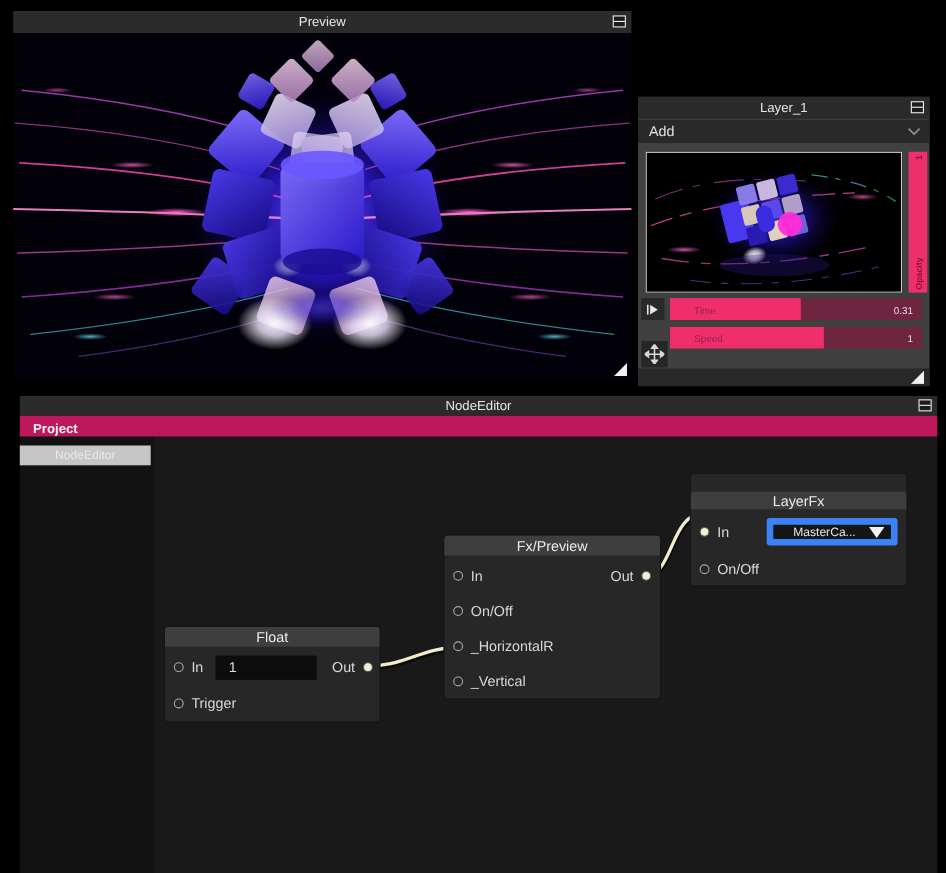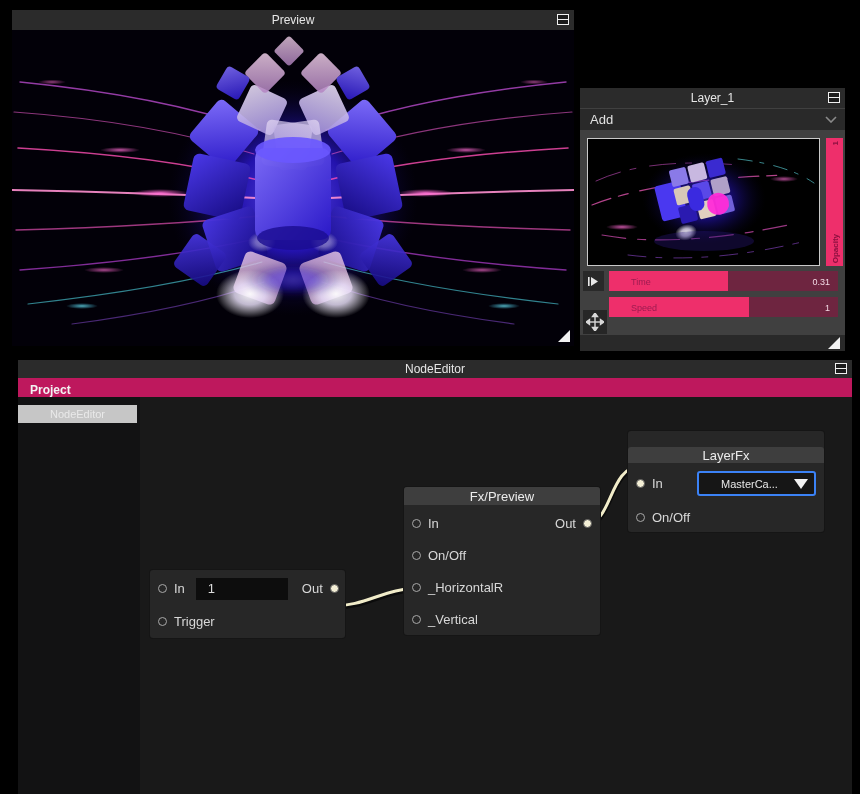--- a/index.html
+++ b/index.html
@@ -58,21 +58,21 @@
   .spacer{flex:1;}
   #float-node{left:10px;top:173px;width:195px;}
   #float-input{width:80px;height:22px;background:#0d0d0d;border:none;color:#dcdcdc;
     font-size:13px;padding:0 0 0 12px;margin-left:4px;}
   #float-node .node-row{height:33px;}
   #mirror-node{left:264px;top:90px;width:196px;}
   #layerfx-node{left:488px;top:34px;width:196px;}
   #layerfx-node .node-header{height:16px;margin-top:16px;}
   #layerfx-node .row-in{height:37px;}
   #layerfx-node .row-onoff{height:30px;}
-  #layerfx-dropdown{margin-left:auto;width:119px;height:25px;background:#161616;border:2px solid #3b82f6;
+  #layerfx-dropdown{margin-left:auto;width:119px;height:25px;background:#161616;border:6px solid #3b82f6;
     border-radius:3px;display:flex;align-items:center;box-sizing:border-box;padding:0 6px;}
   #layerfx-dropdown .dd-label{flex:1;text-align:center;font-size:11px;color:#e6e6e6;
     white-space:nowrap;overflow:hidden;}
   .dd-arrow{width:0;height:0;border-left:7px solid transparent;border-right:7px solid transparent;
     border-top:10px solid #f2f2f2;flex:0 0 auto;}
   #wires{position:absolute;left:0;top:0;pointer-events:none;}
 </style>
 </head>
 <body>
 
@@ -261,20 +261,23 @@
       <svg id="wires" width="712" height="363" viewBox="0 0 712 363">
         <g fill="none" stroke-linecap="round">
           <path d="M192,208 C224,211 246,190 277,192" stroke="#00000088" stroke-width="5" transform="translate(0,1.5)"></path>
           <path d="M192,208 C224,211 246,190 277,192" stroke="#f1ecc9" stroke-width="3"></path>
           <path d="M447,126 C472,127 469,69 501,69" stroke="#00000088" stroke-width="5" transform="translate(0,1.5)"></path>
           <path d="M447,126 C472,127 469,69 501,69" stroke="#f1ecc9" stroke-width="3"></path>
         </g>
       </svg>
 
       <div class="node" id="float-node">
+        <div class="node-header">
+          <span>Float</span>
+        </div>
         <div class="node-body">
           <div class="node-row">
             <span class="port"></span>
             <span>In</span>
             <input id="float-input" value="1" style="">
             <span class="spacer"></span>
             <span>Out</span>
             <span class="port filled"></span>
           </div>
           <div class="node-row">

